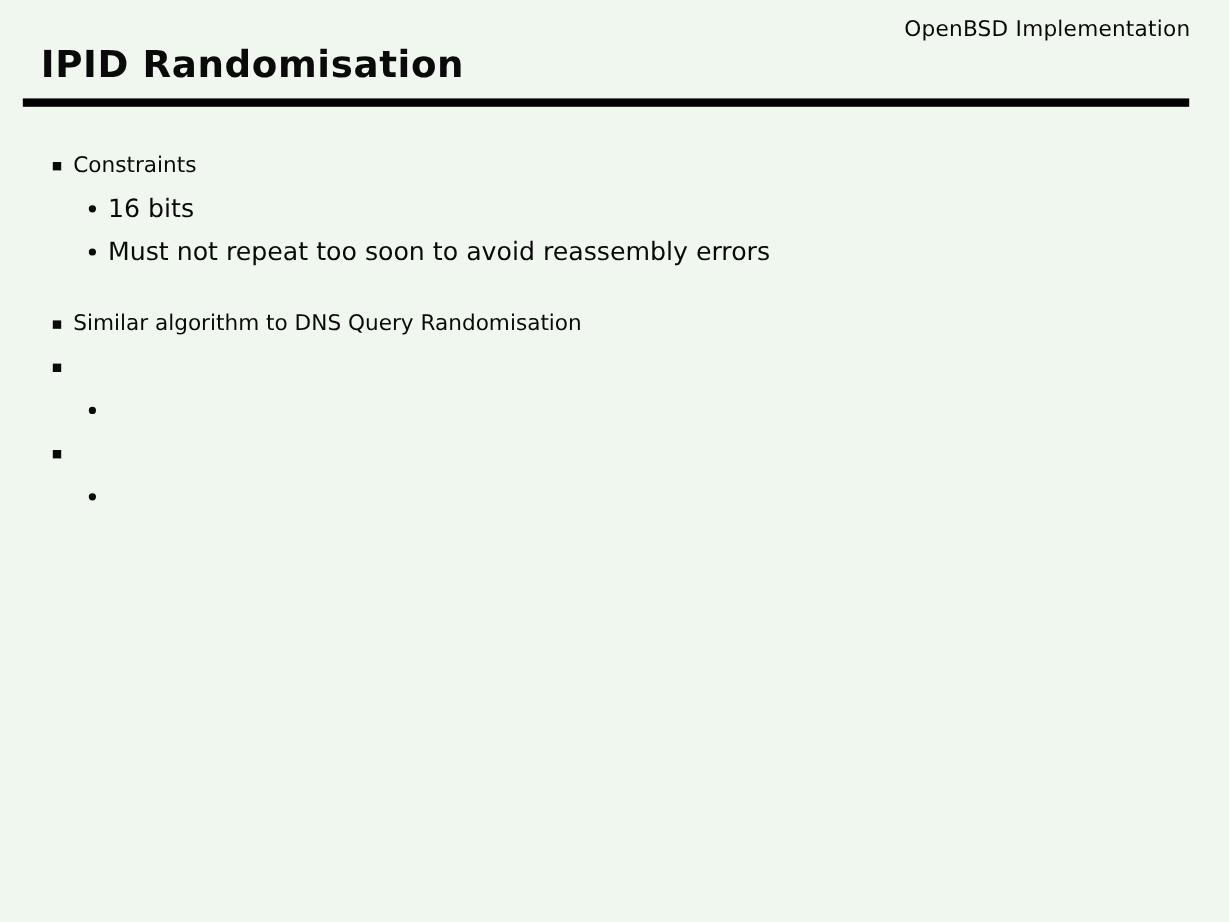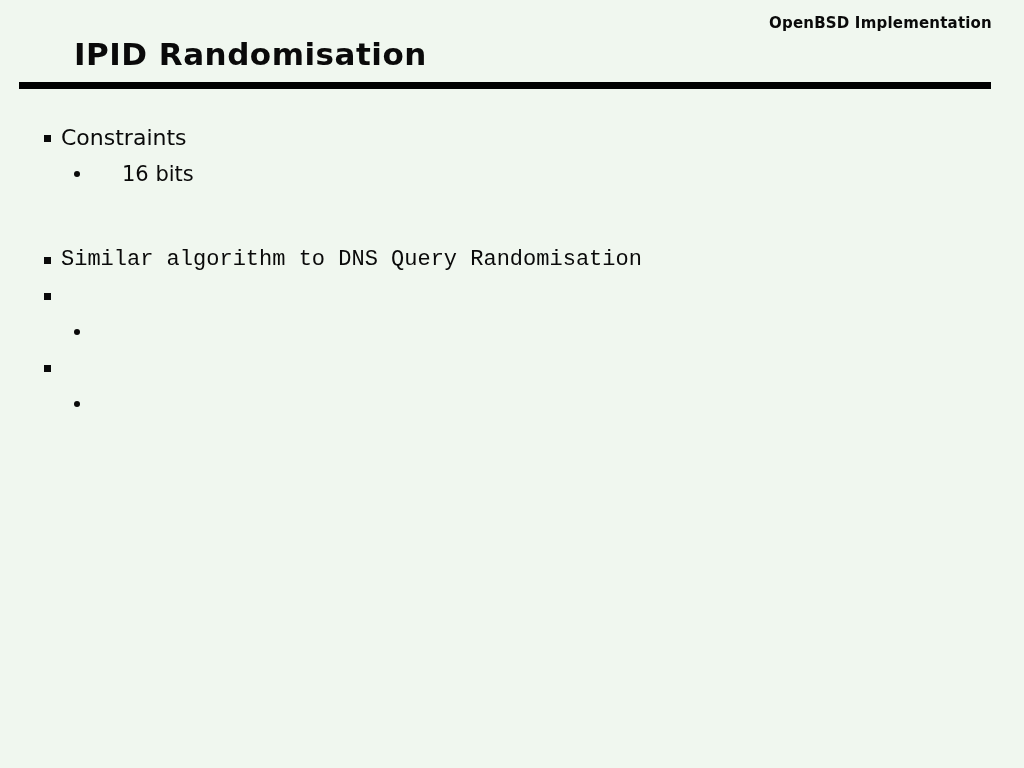--- a/index.html
+++ b/index.html
@@ -12,32 +12,30 @@
     background: #f0f7ef;
     font-family: "DejaVu Sans", sans-serif;
     color: #0a0a0a;
     overflow: hidden;
     position: relative;
   }
   .corner-label {
     position: absolute;
     top: 14px;
     right: 32px;
-    font-size: 15px;
+    font-size: 18px;
     letter-spacing: 0.2px;
-    font-weight: bold;
   }
   .slide-title {
     position: absolute;
     top: 36px;
     left: 34px;
     font-size: 31px;
     font-weight: 600;
     letter-spacing: 0.5px;
-    margin-left: 40px;
   }
   .title-rule {
     position: absolute;
     top: 82px;
     left: 19px;
     width: 972px;
     height: 7px;
     background: #000000;
     border: none;
   }
@@ -45,31 +43,29 @@
     position: absolute;
     top: 120px;
     left: 44px;
     width: 930px;
   }
   .bullet-line {
     display: flex;
     align-items: baseline;
     height: 36px;
     line-height: 36px;
-    font-size: 22px;
+    font-size: 18px;
     white-space: nowrap;
   }
   .bullet-line.lvl2 {
     margin-left: 30px;
     font-size: 21px;
-    gap: 32px;
   }
   .bullet-line.gap-before {
-    margin-top: 50px;
-    font-family: Liberation Mono, monospace;
+    margin-top: 24px;
   }
   .marker {
     display: inline-block;
     flex: 0 0 auto;
     background: #0a0a0a;
     align-self: center;
   }
   .lvl1 .marker {
     width: 7px;
     height: 7px;
@@ -96,20 +92,24 @@
   <div class="bullet-line lvl1">
     <span class="marker"></span>
     <span>Constraints</span>
   </div>
 
   <div class="bullet-line lvl2">
     <span class="marker"></span>
     <span>16 bits</span>
   </div>
 
+  <div class="bullet-line lvl2">
+    <span class="marker"></span>
+    <span>Must not repeat too soon to avoid reassembly errors</span>
+  </div>
 
   <div class="bullet-line lvl1 gap-before">
     <span class="marker"></span>
     <span>Similar algorithm to DNS Query Randomisation</span>
   </div>
 
   <div class="bullet-line lvl1">
     <span class="marker"></span>
   </div>
 

